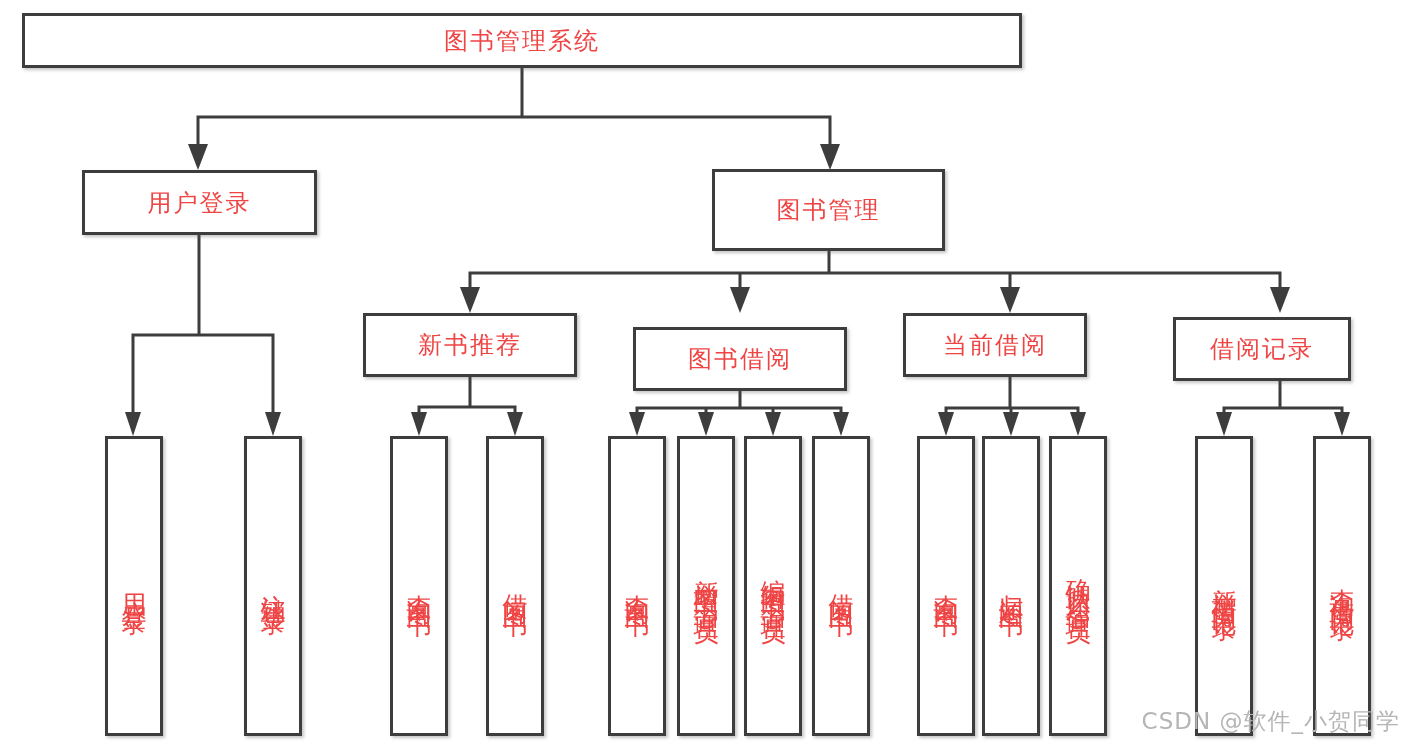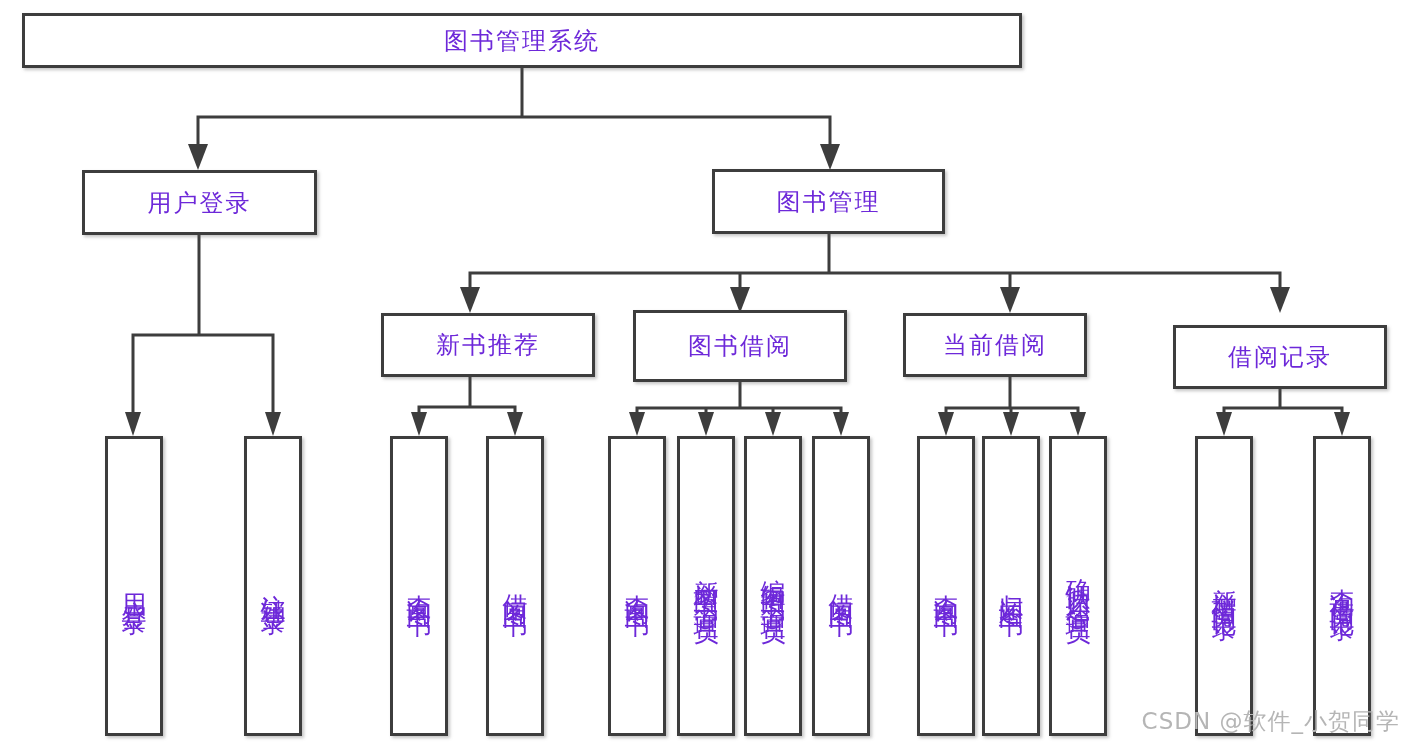--- a/index.html
+++ b/index.html
@@ -13,21 +13,21 @@
   #connector-layer{position:absolute;left:0;top:0;z-index:1;}
   .node{
     position:absolute;
     box-sizing:border-box;
     background:#ffffff;
     border:3px solid #3d3d3d;
     box-shadow:2px 2px 3px rgba(90,90,90,0.35);
     display:flex;
     align-items:center;
     justify-content:center;
-    color:#6d28d9;
+    color:#ef4444;
     z-index:2;
     text-align:center;
   }
   .node.h{
     font-size:24px;
     letter-spacing:2px;
     white-space:nowrap;
   }
   .node.v{
     font-size:25px;
@@ -72,26 +72,26 @@
       <polygon points="938,412 954,412 946,436" fill="#3d3d3d"></polygon>
       <polygon points="1003,412 1019,412 1011,436" fill="#3d3d3d"></polygon>
       <polygon points="1070,412 1086,412 1078,436" fill="#3d3d3d"></polygon>
       <polygon points="1216,412 1232,412 1224,436" fill="#3d3d3d"></polygon>
       <polygon points="1334,412 1350,412 1342,436" fill="#3d3d3d"></polygon>
     </svg>
 
   <div class="node h" style="left:22px;top:13px;width:1000px;height:55px;">图书管理系统</div>
 
   <div class="node h" style="left:82px;top:170px;width:235px;height:65px;">用户登录</div>
-  <div class="node h" style="left:712px;top:169px;width:233px;height:65px;">图书管理</div>
+  <div class="node h" style="left:712px;top:169px;width:233px;height:82px;">图书管理</div>
 
-  <div class="node h" style="left:381px;top:313px;width:214px;height:64px;text-align:right;">新书推荐</div>
-  <div class="node h" style="left:633px;top:310px;width:214px;height:72px;">图书借阅</div>
+  <div class="node h" style="left:363px;top:313px;width:214px;height:64px;text-align:right;">新书推荐</div>
+  <div class="node h" style="left:633px;top:327px;width:214px;height:64px;">图书借阅</div>
   <div class="node h" style="left:903px;top:313px;width:184px;height:64px;">当前借阅</div>
-  <div class="node h" style="left:1173px;top:325px;width:214px;height:64px;">借阅记录</div>
+  <div class="node h" style="left:1173px;top:317px;width:178px;height:64px;">借阅记录</div>
 
   <div class="node v" style="left:105px;top:436px;width:58px;height:300px;">用户登录</div>
   <div class="node v" style="left:244px;top:436px;width:58px;height:300px;">注销登录</div>
 
   <div class="node v" style="left:390px;top:436px;width:58px;height:300px;">查询图书</div>
   <div class="node v" style="left:486px;top:436px;width:58px;height:300px;">借阅图书</div>
 
   <div class="node v" style="left:608px;top:436px;width:58px;height:300px;">查询图书</div>
   <div class="node v" style="left:677px;top:436px;width:58px;height:300px;">新增图书（管理员）</div>
   <div class="node v" style="left:744px;top:436px;width:58px;height:300px;">编辑图书（管理员）</div>

